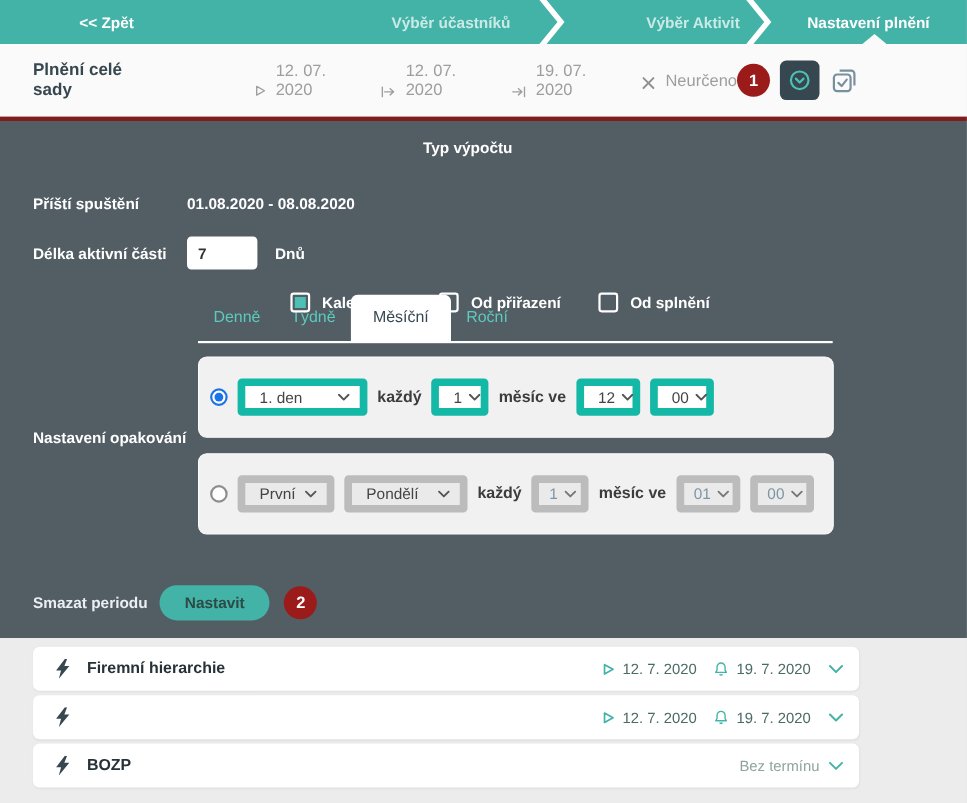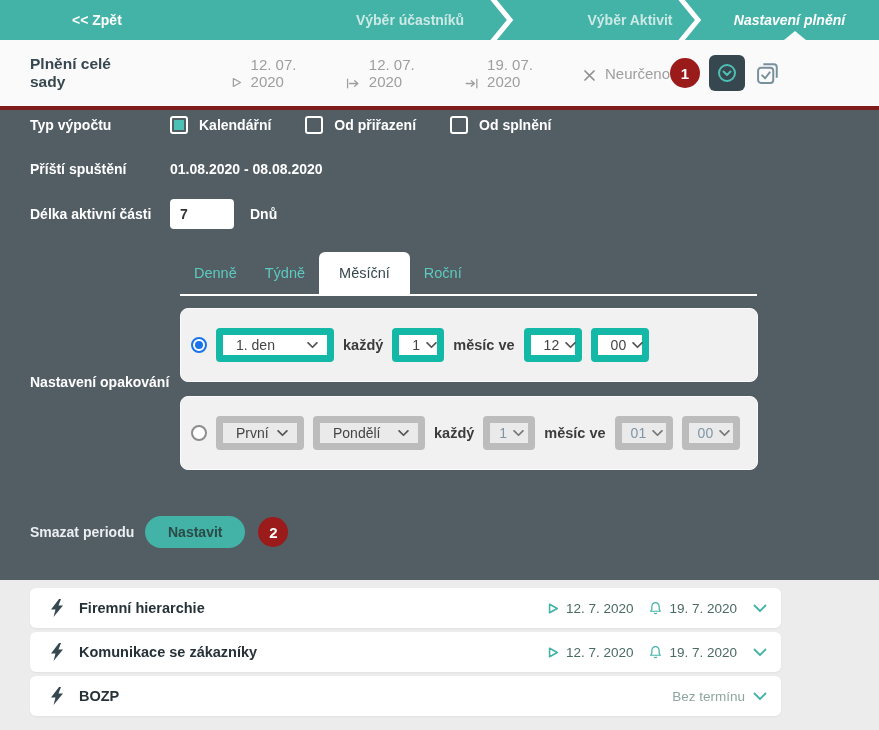--- a/index.html
+++ b/index.html
@@ -9,21 +9,21 @@
 
   
   .wizard { position: relative; height: 40px; background: #43b2a7; overflow: hidden; }
   .wstep { position: absolute; top: 0; height: 40px; display: flex; align-items: center;
            font-size: 14px; font-weight: bold; color: rgba(255,255,255,.72); cursor: pointer; }
   .wstep.active { color: #ffffff; }
   .wstep.center { justify-content: center; }
   .wback { left: 72px; }
   .ws1 { left: 310px; width: 200px; }
   .ws2 { left: 530px; width: 200px; }
-  .ws3 { left: 700px; width: 179px; font-style: italic; }
+  .ws3 { left: 700px; width: 179px; }
   .wsep { position: absolute; top: 0; }
   .wsep1 { left: 488px; }
   .wsep2 { left: 676px; }
   .notch { position: absolute; bottom: 0; left: 784px; width: 0; height: 0;
            border-left: 11px solid transparent; border-right: 11px solid transparent;
            border-bottom: 9px solid #fafafa; }
 
   
   .toolbar { height: 70px; background: #fafafa; display: flex; align-items: center;
              padding-left: 30px; border-bottom: 4px solid #7f1d1d; }
@@ -36,21 +36,21 @@
   .badge { width: 30px; height: 30px; border-radius: 50%; background: #9b1b1b; color: #fff;
            display: flex; align-items: center; justify-content: center;
            font-size: 15px; font-weight: bold; }
   .clock-btn { width: 36px; height: 36px; border-radius: 6px; background: #37474f;
                display: flex; align-items: center; justify-content: center; cursor: pointer; }
 
   
   .panel { height: 470px; background: #525d64; overflow: hidden; }
   .frow { display: flex; align-items: center; margin-left: 30px; }
   .flabel { width: 140px; flex: 0 0 140px; font-size: 14px; font-weight: bold; color: #ffffff; }
-  .r-calc { height: 30px; }
+  .r-calc { margin-top: 16px; height: 30px; flex-direction: column; }
   .r-next { margin-top: 14px; height: 30px; }
   .r-len  { margin-top: 15px; height: 30px; }
   .cbgroup { display: flex; align-items: center; gap: 34px; }
   .cbitem { display: flex; align-items: center; gap: 11px; cursor: pointer;
             color: #fff; font-size: 14px; font-weight: bold; }
   .cbbox { position: relative; width: 18px; height: 18px; border: 2px solid #fff; border-radius: 3px; }
   .cbbox .in { position: absolute; inset: 2px; background: #4cc0b5; display: none; }
   .cbbox.checked .in { display: block; }
   .fvalue { color: #ffffff; font-size: 14px; font-weight: bold; }
   .num-input { width: 64px; height: 30px; border: none; border-radius: 4px; background: #fff;
@@ -328,21 +328,20 @@
         <svg width="14" height="9" viewBox="0 0 14 9">
             <path d="M1.5 1.5l5.5 5.5 5.5-5.5" fill="none" stroke="#43b2a7" stroke-width="1.8" stroke-linecap="round" stroke-linejoin="round"></path>
           </svg>
       </div>
     </div>
 
     <div class="card">
       <svg width="14" height="18" viewBox="0 0 14 18">
         <path d="M9 0L1 10.5h4.5L3.5 18 13 6.5H8.5L11 0z" fill="#37474f"></path>
       </svg>
-      <span class="title">Komunikace se zákazníky</span>
       <div class="cright">
         <div class="ditem">
           <svg width="12" height="13" viewBox="0 0 14 15">
               <path d="M3 2.5l9 5-9 5z" fill="none" stroke="#43b2a7" stroke-width="1.8" stroke-linejoin="round"></path>
             </svg>
           <span>12. 7. 2020</span>
         </div>
         <div class="ditem">
           <svg width="13" height="14" viewBox="0 0 16 17">
             <path d="M8 2a4.5 4.5 0 0 0-4.5 4.5V10L2 12.5h12L12.5 10V6.5A4.5 4.5 0 0 0 8 2z" fill="none" stroke="#43b2a7" stroke-width="1.5" stroke-linejoin="round"></path>

